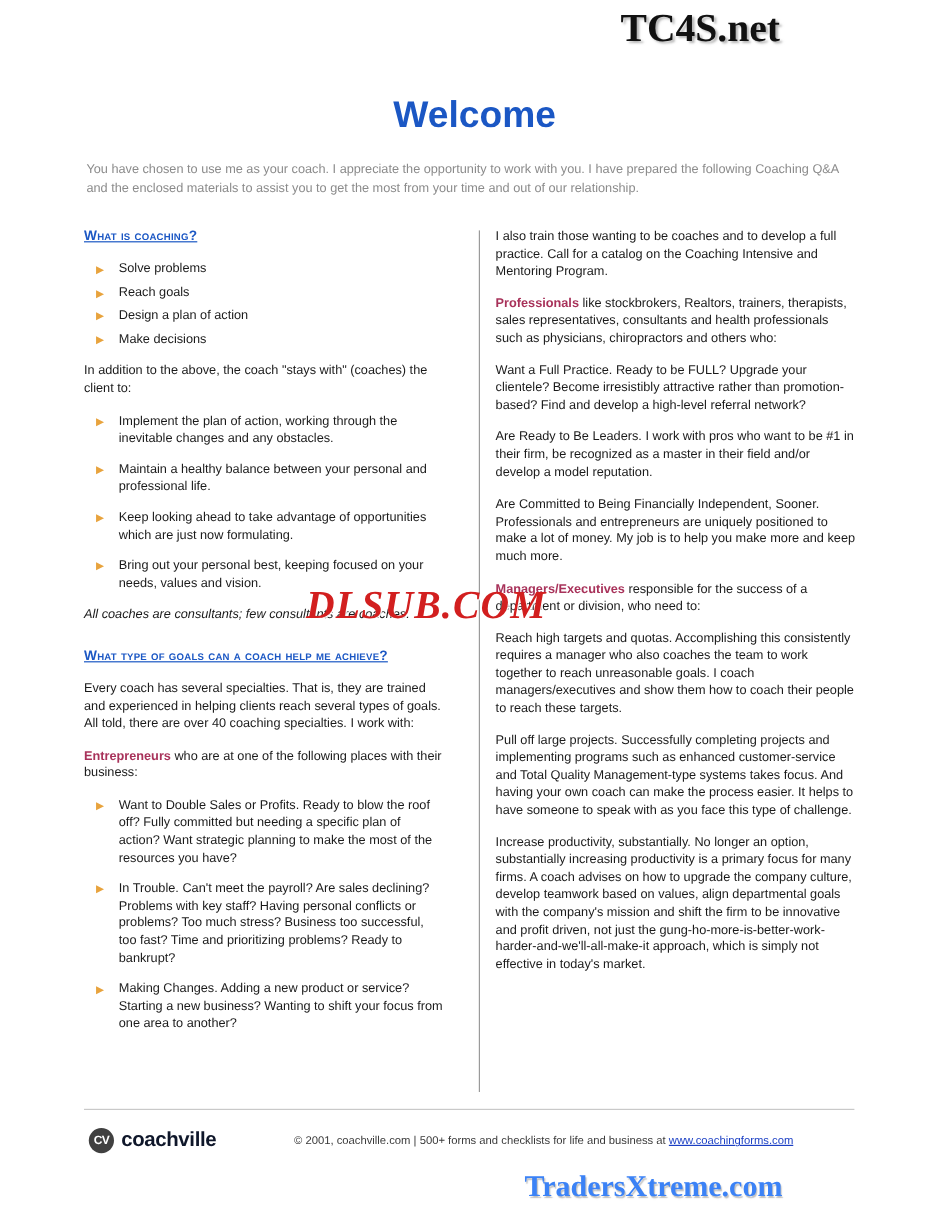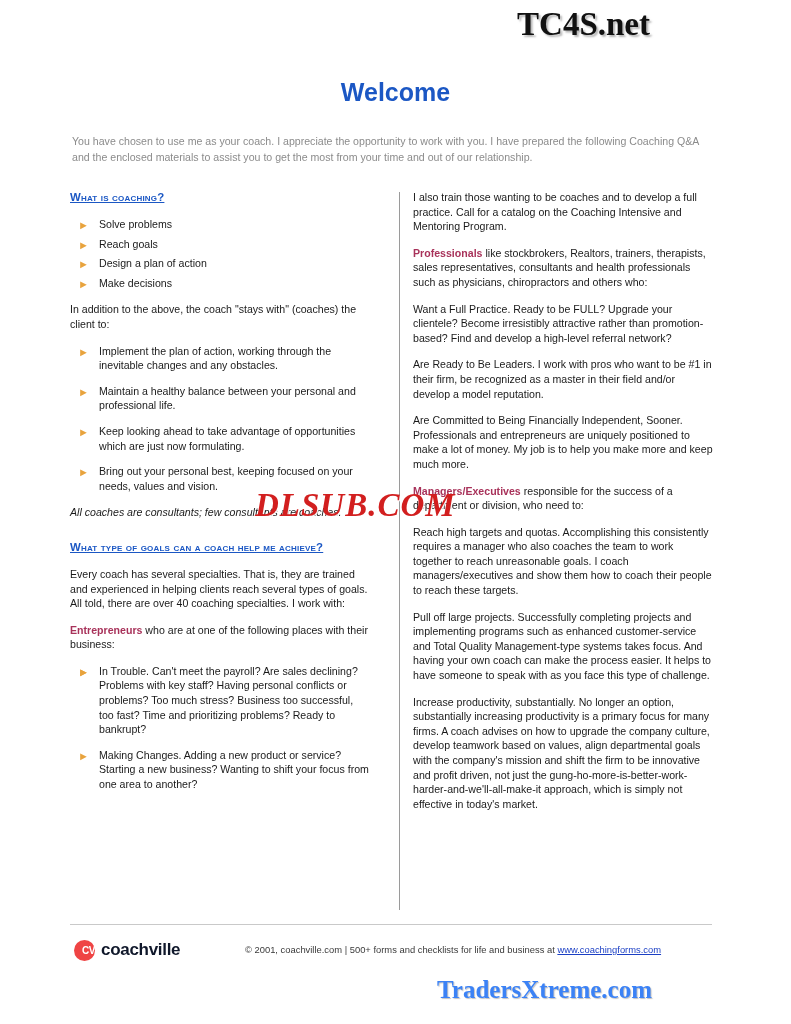--- a/index.html
+++ b/index.html
@@ -39,21 +39,21 @@
 
   
   .title {
     position: absolute;
     left: 0;
     top: 78px;
     width: 791px;
     text-align: center;
     font-family: "Liberation Sans", sans-serif;
     font-weight: bold;
-    font-size: 25px;
+    font-size: 31px;
     color: #1b57c4;
   }
 
   
   .intro {
     position: absolute;
     left: 72px;
     top: 134px;
     width: 640px;
     font-size: 10.6px;
@@ -151,25 +151,25 @@
     width: 642px;
     height: 30px;
   }
   .logo-badge {
     position: absolute;
     left: 4px;
     top: 2px;
     width: 21px;
     height: 21px;
     border-radius: 50%;
-    background: #ef4444;
+    background: #404040;
     color: #fff;
     font-size: 10px;
     font-weight: bold;
-    text-align: right;
+    text-align: center;
     line-height: 21px;
     letter-spacing: -0.5px;
   }
   .logo-text {
     position: absolute;
     left: 31px;
     top: 2px;
     font-size: 17px;
     font-weight: bold;
     color: #0f172a;
@@ -235,21 +235,21 @@
 
     <p class="italic">All coaches are consultants; few consultants are coaches.</p>
 
     <h2 class="section sp">What type of goals can a coach help me achieve?</h2>
 
     <p>Every coach has several specialties.  That is, they are trained and experienced in helping clients reach several types of goals.  All told, there are over 40 coaching specialties.  I work with:</p>
 
     <p><span class="kw">Entrepreneurs</span><span> who are at one of the following places with their business:</span></p>
 
     <ul class="bullets gap">
-      <li><span class="arrow">►</span></li>
+      <li><span class="arrow">►</span><span>Want to Double Sales or Profits.  Ready to blow the roof off?  Fully committed but needing a specific plan of action? Want strategic planning to make the most of the resources you have?</span></li>
       <li><span class="arrow">►</span><span>In Trouble.  Can't meet the payroll?  Are sales declining?  Problems with key staff?  Having personal conflicts or problems?  Too much stress?  Business too successful, too fast?  Time and prioritizing problems?  Ready to bankrupt?</span></li>
       <li><span class="arrow">►</span><span>Making Changes.  Adding a new product or service?  Starting a new business?  Wanting to shift your focus from one area to another?</span></li>
     </ul>
 
   </div>
 
   <div class="col col-right">
 
     <p>I also train those wanting to be coaches and to develop a full practice.  Call for a catalog on the Coaching Intensive and Mentoring Program.</p>
 

